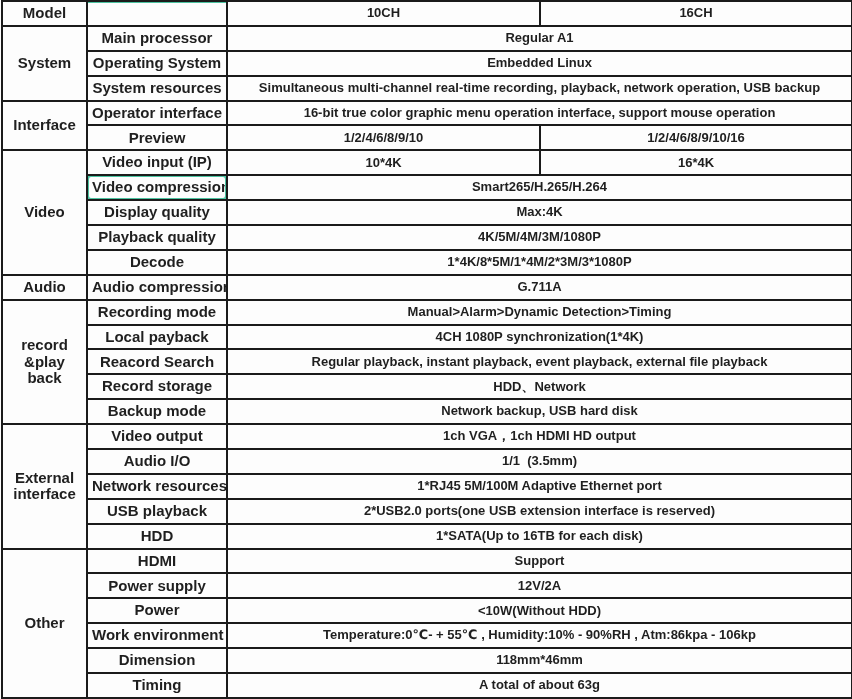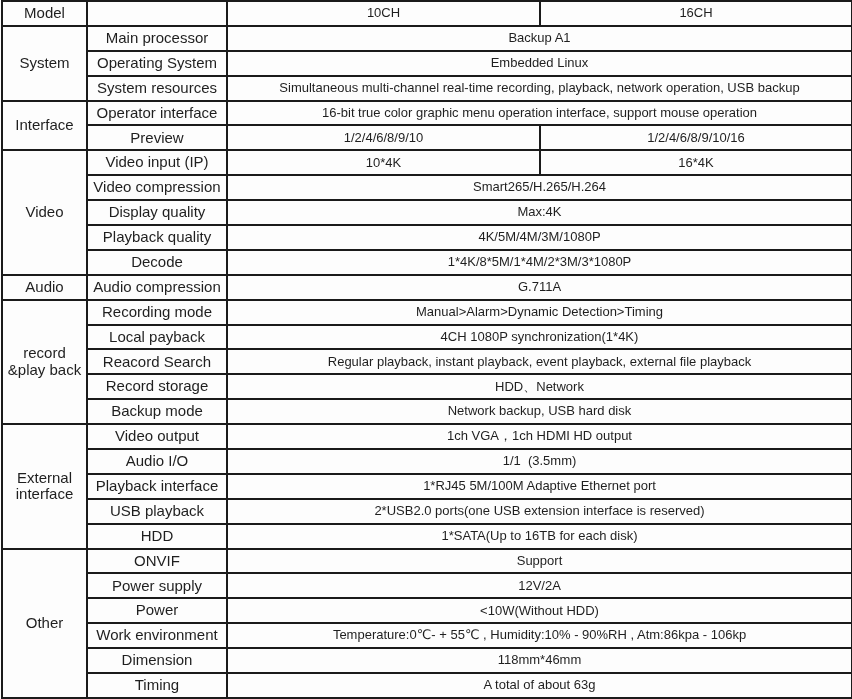--- a/index.html
+++ b/index.html
@@ -6,20 +6,21 @@
   * { box-sizing: border-box; }
   html, body { margin: 0; padding: 0; background: #ffffff; }
   .sheet {
     position: relative;
     width: 852px;
     height: 699px;
     background: var(--bg);
     font-family: "Liberation Sans", "DejaVu Sans", sans-serif;
     color: var(--text);
     overflow: hidden;
+    font-weight: bold;
   }
   table.spec {
     position: absolute;
     left: 1px; top: 0;
     width: 850px;
     height: 699px;
     border-collapse: collapse;
     table-layout: fixed;
   }
   col.c-cat { width: 85px; }
@@ -30,21 +31,21 @@
     border: 2px solid var(--line);
     padding: 1px 4px;
     text-align: center;
     vertical-align: middle;
     font-size: 15px;
     line-height: 1.12;
     background: var(--bg);
     overflow: hidden;
   }
   td.cat { white-space: pre-line; font-size: 15px; }
-  td.sub { white-space: nowrap; border-radius: 8px; }
+  td.sub { white-space: nowrap; }
   td.val { white-space: nowrap; font-size: 13px; }
   
   td.sel { position: relative; }
   td.sel::after {
     content: "";
     position: absolute;
     inset: -1px;
     border: 2.5px solid var(--accent);
     border-radius: 4px;
     pointer-events: none;
@@ -76,21 +77,21 @@
       <tr>
         <td class="cat">Model</td>
         <td class="sub sel-top"></td>
         <td class="val">10CH</td>
         <td class="val">16CH</td>
       </tr>
 
       <tr>
         <td class="cat" rowspan="3">System</td>
         <td class="sub">Main processor</td>
-        <td class="val" colspan="2">Backup A1</td>
+        <td class="val" colspan="2">Regular A1</td>
       </tr>
       <tr>
         <td class="sub">Operating System</td>
         <td class="val" colspan="2">Embedded Linux</td>
       </tr>
       <tr>
         <td class="sub">System resources</td>
         <td class="val" colspan="2">Simultaneous multi-channel real-time recording, playback, network operation, USB backup</td>
       </tr>
 
@@ -161,35 +162,35 @@
         <td class="cat" rowspan="5">External
 interface</td>
         <td class="sub">Video output</td>
         <td class="val" colspan="2">1ch VGA，1ch HDMI HD output</td>
       </tr>
       <tr>
         <td class="sub">Audio I/O</td>
         <td class="val" colspan="2">1/1&nbsp; (3.5mm)</td>
       </tr>
       <tr>
-        <td class="sub">Playback interface</td>
+        <td class="sub">Network resources</td>
         <td class="val" colspan="2">1*RJ45 5M/100M Adaptive Ethernet port</td>
       </tr>
       <tr>
         <td class="sub">USB playback</td>
         <td class="val" colspan="2">2*USB2.0 ports(one USB extension interface is reserved)</td>
       </tr>
       <tr>
         <td class="sub">HDD</td>
         <td class="val" colspan="2">1*SATA(Up to 16TB for each disk)</td>
       </tr>
 
       <tr>
         <td class="cat" rowspan="6">Other</td>
-        <td class="sub">ONVIF</td>
+        <td class="sub">HDMI</td>
         <td class="val" colspan="2">Support</td>
       </tr>
       <tr>
         <td class="sub">Power supply</td>
         <td class="val" colspan="2">12V/2A</td>
       </tr>
       <tr>
         <td class="sub">Power</td>
         <td class="val" colspan="2">&lt;10W(Without HDD)</td>
       </tr>

